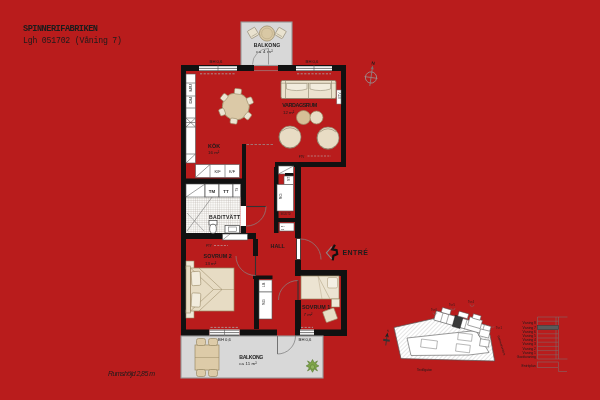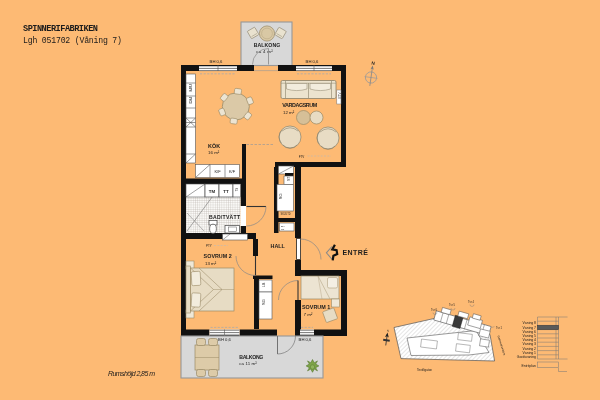--- a/index.html
+++ b/index.html
@@ -1,16 +1,16 @@
 <!DOCTYPE html>
 <html><head>
 <meta charset="utf-8">
 <style>
 html,body{margin:0;padding:0;background:#ffffff;}
-#page{width:600px;height:400px;position:relative;overflow:hidden;background:#fdba74;}
+#page{width:600px;height:400px;position:relative;overflow:hidden;background:#b91c1c;}
 svg{position:absolute;top:0;left:0;}
 text{font-family:"Liberation Sans",sans-serif;fill:#1c1c1c;}
 .mono{font-family:"Liberation Mono",monospace;}
 </style>
 </head>
 <body>
 <div id="page">
 <svg width="600" height="400" viewBox="0 0 600 400">
 <defs>
 

